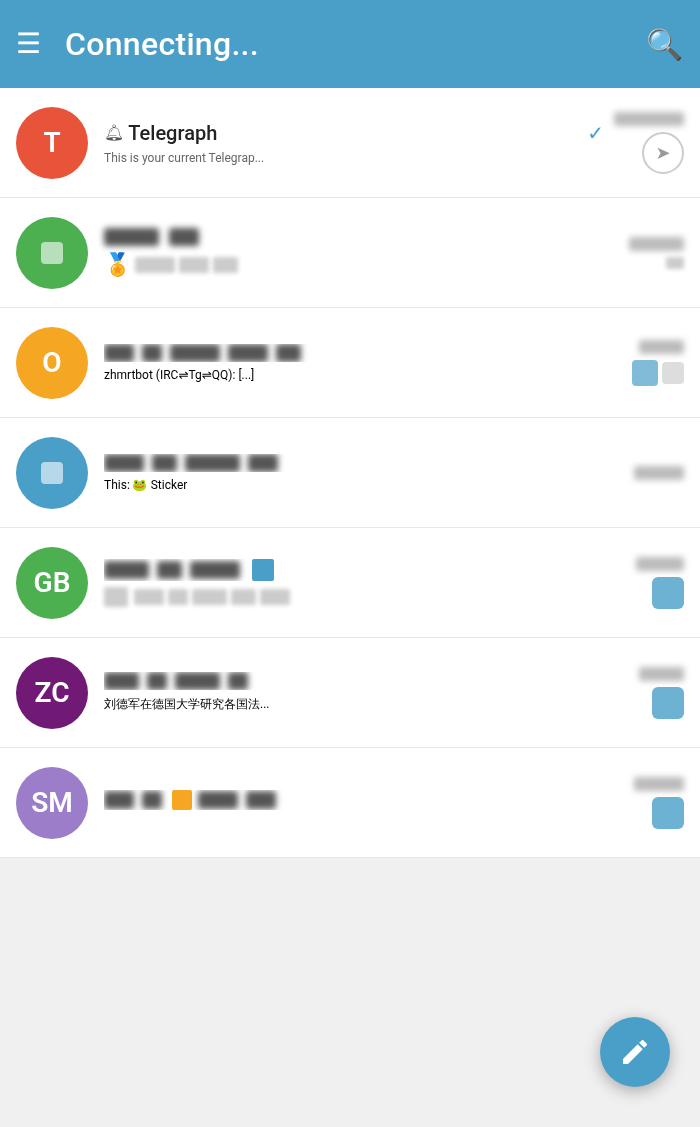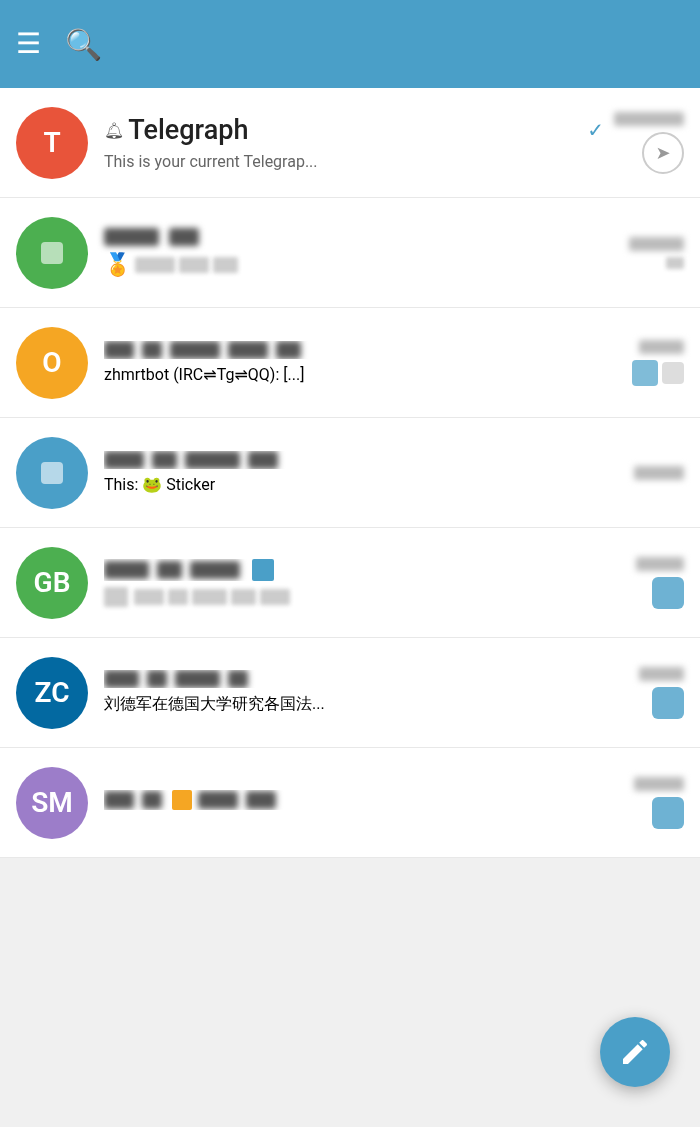--- a/index.html
+++ b/index.html
@@ -67,39 +67,39 @@
       font-size: 28px;
       font-weight: 600;
       flex-shrink: 0;
       margin-right: 16px;
       position: relative;
     }
 
     .avatar-red { background: #e8543a; }
     .avatar-orange { background: #f5a623; }
     .avatar-green2 { background: #4caf50; }
-    .avatar-green3 { background: #0369a1; }
+    .avatar-green3 { background: #701a75; }
     .avatar-purple { background: #9c7dc9; text-align: right; }
 
     .chat-content {
       flex: 1;
       min-width: 0;
       display: flex;
       flex-direction: column;
       justify-content: center;
     }
 
     .chat-top-row {
       display: flex;
       align-items: center;
       margin-bottom: 6px;
     }
 
     .chat-name {
-      font-size: 27px;
+      font-size: 20px;
       font-weight: 500;
       color: #222;
       white-space: nowrap;
       overflow: hidden;
       text-overflow: ellipsis;
       flex: 1;
     }
 
     .chat-name-icons {
       display: flex;
@@ -107,21 +107,21 @@
       gap: 4px;
       margin-right: 4px;
     }
 
     .verified-icon {
       color: #4a9fc8;
       font-size: 20px;
     }
 
     .chat-preview {
-      font-size: 16px;
+      font-size: 12px;
       color: #666;
       white-space: nowrap;
       overflow: hidden;
       text-overflow: ellipsis;
       max-width: 100%;
     }
 
     .chat-preview-blue {
       color: #000000;
     }
@@ -238,20 +238,21 @@
       justify-content: center;
       min-width: 80px;
       gap: 6px;
     }
   </style>
 </head>
 <body>
 
 <div class="header">
   <span class="header-menu-icon">☰</span>
+  <span class="header-title">Connecting...</span>
   <span class="header-search-icon">🔍</span>
 </div>
 
 <div class="chat-list">
 
   <div class="chat-item">
     <div class="avatar avatar-red">T</div>
     <div class="chat-content">
       <div class="chat-top-row">
         <div class="chat-name-icons">

